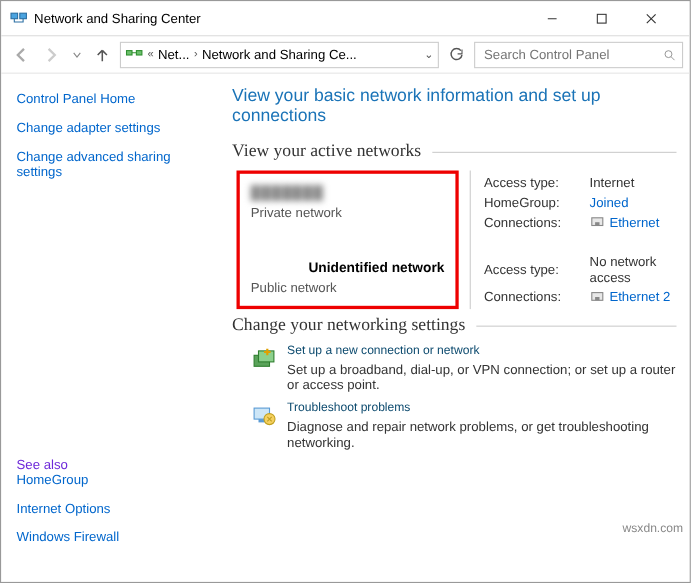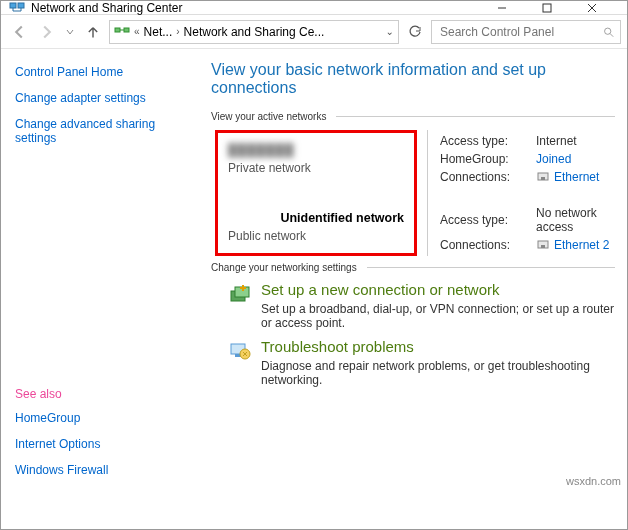--- a/index.html
+++ b/index.html
@@ -11,21 +11,21 @@
     background: #fff;
     width: 628px;
     height: 530px;
     border: 1px solid #999;
     overflow: hidden;
     position: relative;
   }
   .titlebar {
     display: flex;
     align-items: center;
-    height: 14px;
+    height: 32px;
     padding: 0 13px 0 8px;
     border-bottom: 1px solid #ddd;
   }
   .title-icon { width:16px; height:16px; margin-right:6px; }
   .title-text { flex: 1; font-size: 12px; color: #000; }
   .win-controls { display:flex; height:100%; }
   .win-btn { width:45px; display:flex; align-items:center; justify-content:center; color:#333; }
   .win-btn svg { width:10px; height:10px; }
   .toolbar {
     display:flex; align-items:center; height:34px;
@@ -43,25 +43,25 @@
   .refresh { width:24px; height:24px; display:flex;align-items:center;justify-content:center;color:#555;}
   .searchbox {
     width:190px; height:24px; border:1px solid #ccc; display:flex; align-items:center;
     padding:0 6px; color:#777; gap:6px;
   }
   .search-input { flex:1; border:none; outline:none; font-size:12px; color:#737373; background:transparent; }
   .content { display:flex; height:calc(100% - 64px); }
   .sidebar { width:210px; padding:16px 14px; display:flex; flex-direction:column; }
   .side-link { color:#0066cc; font-size:12px; margin-bottom:12px; cursor:pointer; }
   .side-sep { flex:1; }
-  .see-also { color:#ec4899; font-size:12px; margin-bottom:10px; }
+  .see-also { color:#6d28d9; font-size:12px; }
   .main { flex:1; padding:8px 12px 0 0; overflow:hidden; }
   .main-title { color:#1a73b7; font-size:16px; margin:4px 0 14px 0; }
   .section-head {
-    display:flex; align-items:center; font-size:10px; color:#333; margin-bottom:8px;
+    display:flex; align-items:center; font-size:16px; color:#333; margin-bottom:8px;font-family:Liberation Serif, serif;
   }
   .section-head::after {
     content:""; flex:1; height:1px; background:#ccc; margin-left:10px;
   }
   .netrow { display:flex; align-items:stretch; margin-bottom:6px; }
   .arrow-col { width:0; position:relative; }
   .redbox {
     border:3px solid #e00; padding:10px 10px; width:202px; min-height:120px;
     display:flex; flex-direction:column; justify-content:space-between;
     margin-left: 4px;
@@ -75,21 +75,21 @@
     display:flex; flex-direction:column; gap:22px;
   }
   .detgroup { display:grid; grid-template-columns:90px 1fr; row-gap:4px; column-gap:6px; align-items:center;}
   .detlabel { color:#333; }
   .detval { color:#333; }
   .linkval { color:#0066cc; cursor:pointer; display:flex; align-items:center; gap:4px;}
   .inline-icon { width:14px; height:14px; }
   .settings { }
   .setrow { display:flex; gap:10px; margin:8px 0 0 18px; }
   .seticon { width:22px; height:22px; flex-shrink:0; margin-top:2px;}
-  .settitle { color:#4d7c0f; font-size:15px; cursor:pointer; }
+  .settitle { color:#0c4a6e; font-size:11px; cursor:pointer; }
   .setdesc { color:#333; font-size:12px; margin-top:4px; }
   .watermark {
     position:absolute; right:6px; bottom:42px; color:#888; font-size:11px;
     pointer-events:none;
   }
 </style>
 </head>
 <body>
 
 <div class="titlebar">

